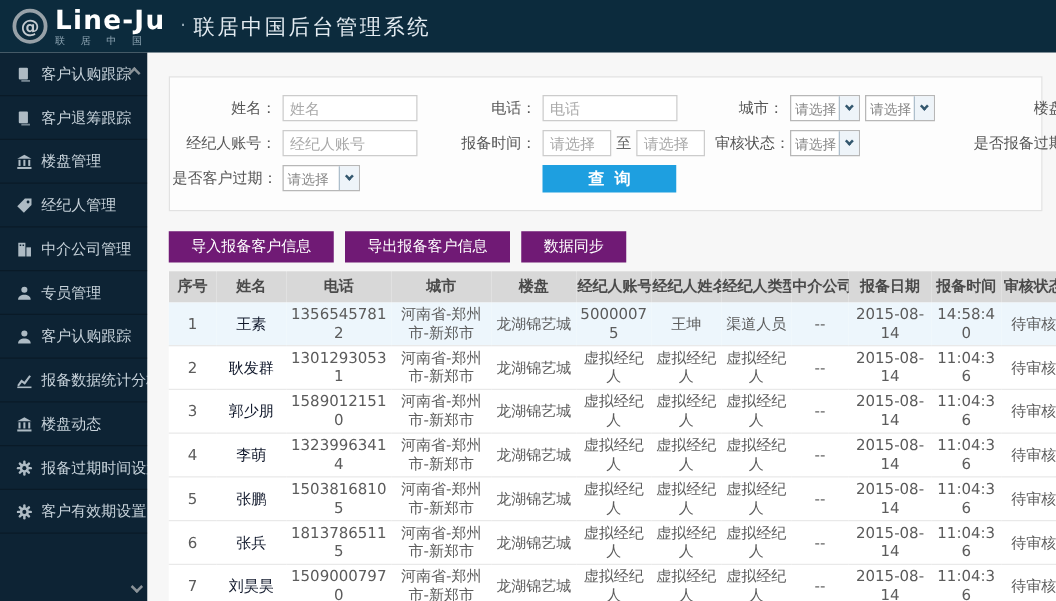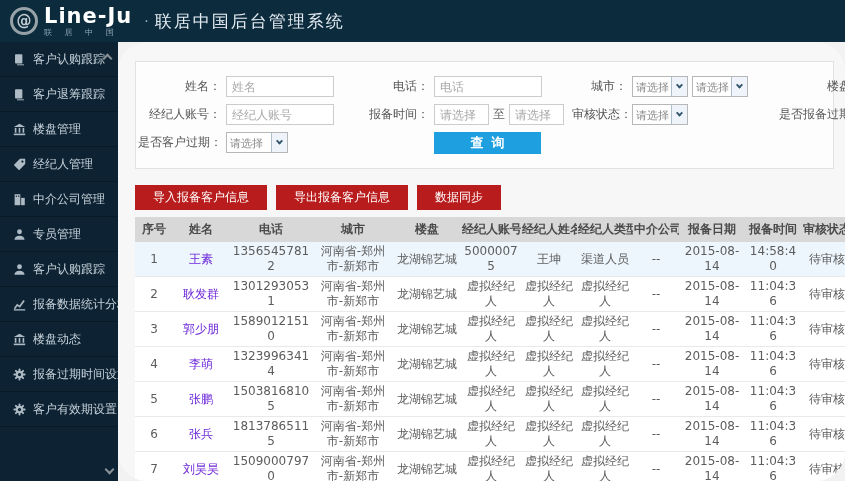--- a/index.html
+++ b/index.html
@@ -23,48 +23,48 @@
   .side-item .ic { width:13px; height:13px; display:inline-flex; color:#aebbc4; flex:0 0 13px; }
   .side-item .ic svg { width:13px; height:13px; }
   .side-item span.lbl { font-size:12px; white-space:nowrap; }
   .side-item.active { background:#0f3147; color:#2e9fdf; }
   .side-item.active .ic { color:#2e9fdf; }
   .chev { position:absolute; width:7px; height:7px; border-left:2px solid #8a9298; border-top:2px solid #8a9298; cursor:pointer; }
   .chev.up { right:7px; top:13px; transform:rotate(45deg); }
   .chev.down { right:5px; bottom:8px; transform:rotate(225deg); }
 
   
-  .main { position:absolute; top:42px; left:118px; right:0; bottom:0; background:#f7f7f7; padding:0 11px 0 17px; overflow:hidden;border-radius:29px; }
+  .main { position:absolute; top:42px; left:118px; right:0; bottom:0; background:#f7f7f7; padding:0 11px 0 17px; overflow:hidden; }
 
   
   .filter-panel { margin-top:19px; background:#fdfdfd; border:1px solid #e2e2e2; padding:9px 10px 10px 2px; }
   .f-row { display:grid; grid-template-columns:88px 112px 96px 138px 60px 124px 112px 1fr; align-items:center; height:25px; margin:3px 0; }
   .f-label { text-align:right; color:#555; padding-right:5px; white-space:nowrap; font-size:12px; }
   .f-input { height:21px; border:1px solid #ccc; background:#fff; padding:0 5px; font-size:12px; width:108px; font-family:inherit; color:#333; }
   .f-input::placeholder { color:#a9a9a9; }
   .f-input.date { width:55px; }
   .to-label { color:#666; margin:0 4px; }
   .sel { display:inline-flex; align-items:stretch; border:1px solid #b7b7b7; background:#fff; height:21px; width:56px; cursor:pointer; }
   .sel .txt { flex:1; color:#888; font-size:11px; padding:3px 2px 0 3px; overflow:hidden; white-space:nowrap; }
   .sel .arr { width:16px; border-left:1px solid #aebfcc; background:#eef4f9; display:flex; align-items:center; justify-content:center; }
   .sel .arr i { width:5px; height:5px; border-left:2px solid #33576e; border-top:2px solid #33576e; transform:rotate(225deg) translate(1px,1px); }
   .sel.wide { width:62px; }
   .city-box { display:flex; gap:4px; }
   .btn-search { grid-column:4; width:107px; height:22px; background:#1e9fe0; color:#fff; border:none; font-size:13px; font-weight:bold; letter-spacing:8px; padding-left:8px; cursor:pointer; font-family:inherit; }
 
   
   .actions { margin-top:16px; display:flex; gap:9px; }
-  .btn-act { background:#b91c1c; color:#fff; border:none; height:25px; padding:0 18px; font-size:12px; cursor:pointer; font-family:inherit; }
+  .btn-act { background:#701a75; color:#fff; border:none; height:25px; padding:0 18px; font-size:12px; cursor:pointer; font-family:inherit; }
 
   
   .grid-table { margin-top:7px; width:100%; border-collapse:collapse; table-layout:fixed; background:#fff; }
   .grid-table th { background:#d8d8d8; color:#4a4a4a; font-size:12px; font-weight:bold; height:25px; padding:2px 1px; white-space:nowrap; overflow:hidden; }
   .grid-table td { font-size:12px; color:#5c5c5c; text-align:center; height:33px; padding:2px 2px; border-bottom:1px solid #e9e9e9; line-height:1.25; word-break:break-all; }
   .grid-table tr.hl td { background:#edf6fc; }
-  .grid-table a.name-link { color:#6d28d9; text-decoration:none; cursor:pointer; }
+  .grid-table a.name-link { color:#0f172a; text-decoration:none; cursor:pointer; }
 </style>
 </head>
 <body>
 
 <div class="app">
 
   <header class="topbar">
     <div class="logo">
       <div class="at-badge">@</div>
       <div class="brand-wrap">

